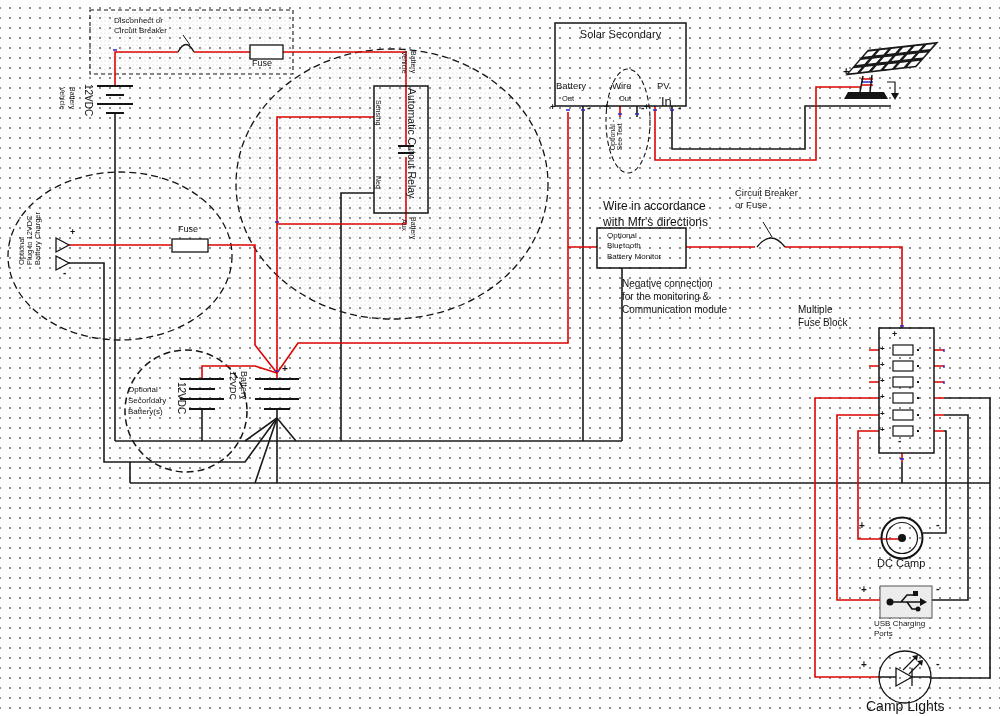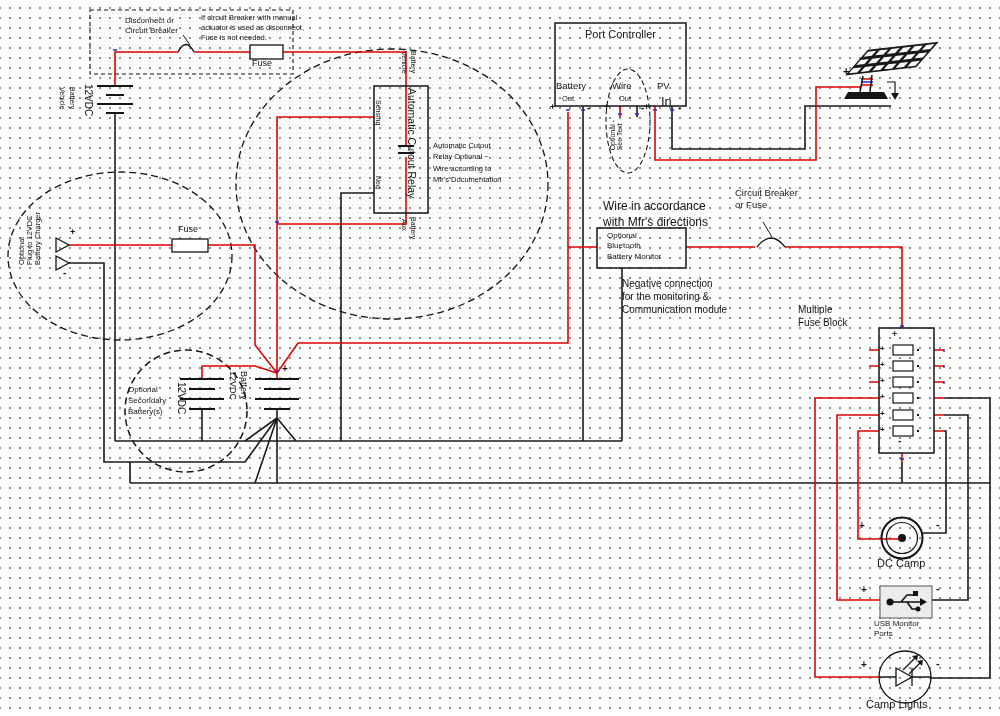--- a/index.html
+++ b/index.html
@@ -178,49 +178,42 @@
   <g fill="none" stroke="#141414" stroke-width="1.3">
     <circle cx="905" cy="677" r="26"></circle>
     <polygon points="896,668 896,686 912,677"></polygon>
     <path d="M912,668 V686"></path>
     <path d="M903,670 L916,657 M909,674 L921,662"></path>
     <polygon points="912,656 918,655 917,661" fill="#141414" stroke="none"></polygon>
     <polygon points="917,661 923,660 922,666" fill="#141414" stroke="none"></polygon>
   </g>
 </svg>
 
-<div class="lbl" style="left:125px;top:16px;font-size:8px;">Disconnect or
+<div class="lbl" style="left:114px;top:16px;font-size:8px;">Disconnect or
 Circuit Breaker</div>
-<div class="lbl" style="left:201px;top:13px;font-size:7.5px;">If circuit Breaker with manual
-actuator is used as disconnect,
-Fuse is not needed.</div>
 <div class="lbl" style="left:252px;top:58px;font-size:9px;">Fuse</div>
 
 <div class="lbl vt" style="left:82px;top:84px;font-size:10px;">12VDC</div>
 <div class="lbl vt" style="left:59px;top:87px;font-size:7px;">Vehicle</div>
 <div class="lbl vt" style="left:69px;top:87px;font-size:7px;">Battery</div>
 
 <div class="lbl vtu" style="left:18px;top:212px;font-size:7.5px;">Optional
 Plug to 12VDC
 Battery Charger</div>
 <div class="lbl" style="left:178px;top:224px;font-size:9px;">Fuse</div>
 
 <div class="lbl vt" style="left:406px;top:88px;font-size:10.5px;">Automatic Cutout Relay</div>
 <div class="lbl vt" style="left:401px;top:51px;font-size:7px;">Vehicle</div>
 <div class="lbl vt" style="left:410px;top:51px;font-size:7px;">Battery</div>
 <div class="lbl vt" style="left:375px;top:100px;font-size:7px;">Sensing</div>
 <div class="lbl vt" style="left:375px;top:176px;font-size:7px;">Neg</div>
 <div class="lbl vt" style="left:401px;top:219px;font-size:7px;">Aux</div>
 <div class="lbl vt" style="left:410px;top:217px;font-size:7px;">Battery</div>
-<div class="lbl" style="left:433px;top:140px;font-size:7.5px;line-height:1.5;">Automatic Cutout
-Relay Optional ~
-Wire according to
-Mfr's Documentation</div>
-
-<div class="lbl ctr" style="left:555px;top:27px;width:131px;font-size:11px;">Port Controller</div>
+
+<div class="lbl ctr" style="left:555px;top:27px;width:131px;font-size:11px;">Solar Secondary</div>
 <div class="lbl" style="left:556px;top:80px;font-size:9.5px;">Battery</div>
 <div class="lbl" style="left:562px;top:94px;font-size:7.5px;">Out</div>
 <div class="lbl" style="left:612px;top:80px;font-size:9.5px;">Wire</div>
 <div class="lbl" style="left:619px;top:94px;font-size:7.5px;">Out</div>
 <div class="lbl" style="left:657px;top:80px;font-size:9.5px;text-align:right;">PV</div>
 <div class="lbl" style="left:661px;top:94px;font-size:13px;">In</div>
 <div class="lbl vtu" style="left:609px;top:120px;font-size:7px;">Optional -
 See Text</div>
 
 <div class="lbl" style="left:603px;top:199px;font-size:12px;">Wire in accordance
@@ -238,23 +231,23 @@
 Fuse Block</div>
 
 <div class="lbl" style="left:128px;top:384px;font-size:8px;line-height:1.4;">Optional
 Secondary
 Battery(s)</div>
 <div class="lbl vt" style="left:175px;top:382px;font-size:10px;">12VDC</div>
 <div class="lbl vt" style="left:228px;top:371px;font-size:9px;">12VDC</div>
 <div class="lbl vt" style="left:239px;top:371px;font-size:9px;">Battery</div>
 
 <div class="lbl" style="left:877px;top:556px;font-size:11px;">DC Camp</div>
-<div class="lbl" style="left:874px;top:619px;font-size:8px;">USB Monitor
+<div class="lbl" style="left:874px;top:619px;font-size:8px;">USB Charging
 Ports</div>
-<div class="lbl" style="left:866px;top:697px;font-size:11px;text-align:center;">Camp Lights</div>
+<div class="lbl" style="left:866px;top:697px;font-size:14px;text-align:center;">Camp Lights</div>
 
 <span class="mk" style="left:70px;top:228px;font-size:9px;">+</span>
 <span class="mk" style="left:63px;top:268px;font-size:10px;">-</span>
 <span class="mk" style="left:282px;top:364px;font-size:10px;">+</span>
 <span class="mk" style="left:550px;top:103px;font-size:9px;">+</span>
 <span class="mk" style="left:587px;top:103px;font-size:10px;">-</span>
 <span class="mk" style="left:604px;top:103px;font-size:9px;">+</span>
 <span class="mk" style="left:641px;top:103px;font-size:10px;">-</span>
 <span class="mk" style="left:644px;top:103px;font-size:9px;">+</span>
 <span class="mk" style="left:678px;top:103px;font-size:10px;">-</span>

